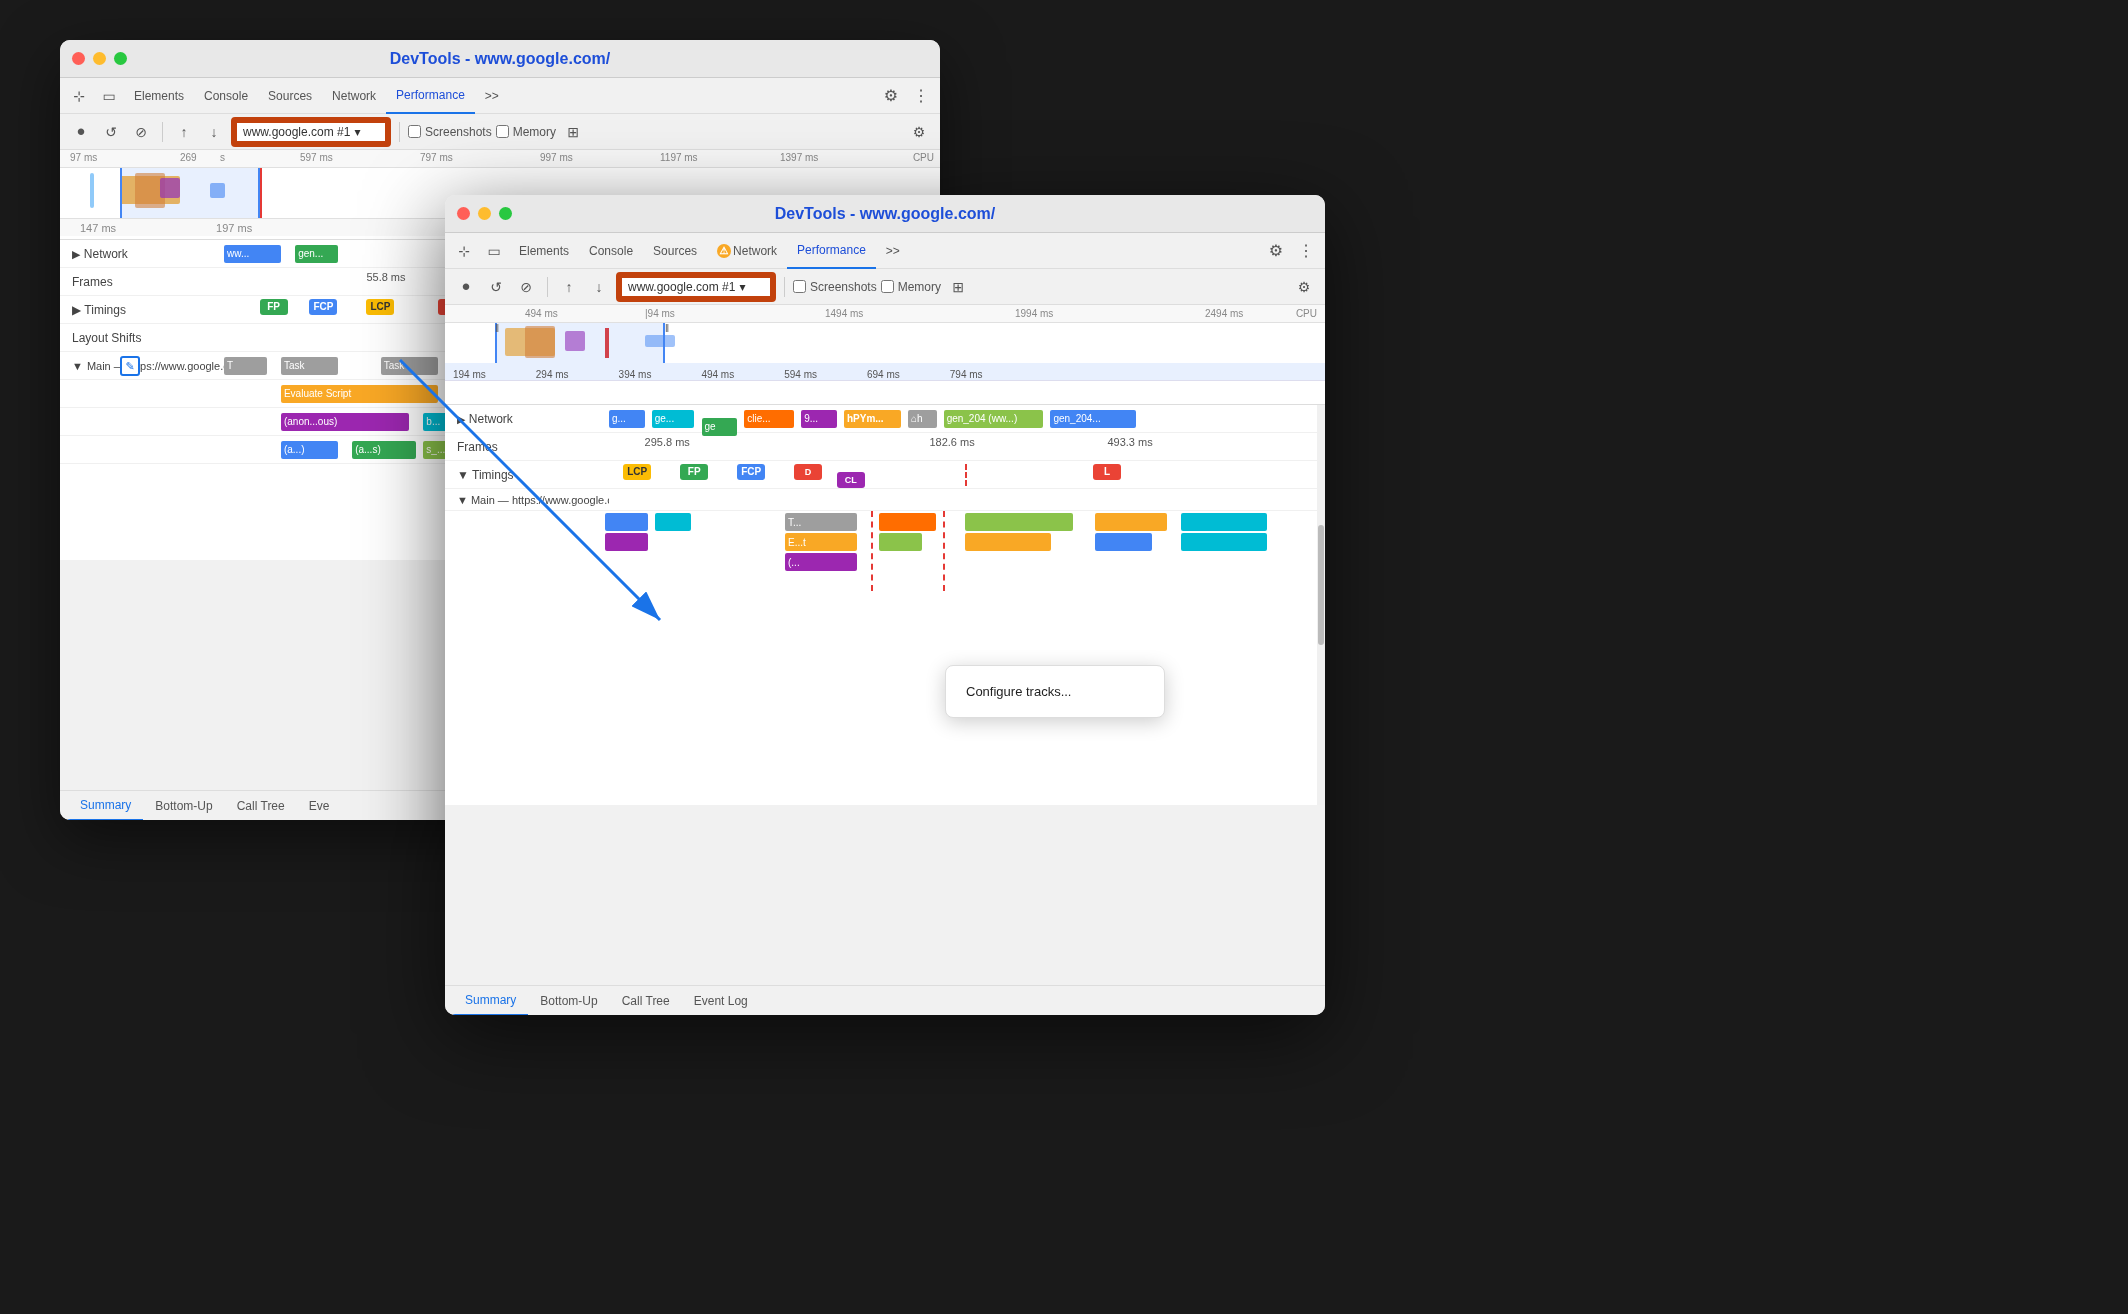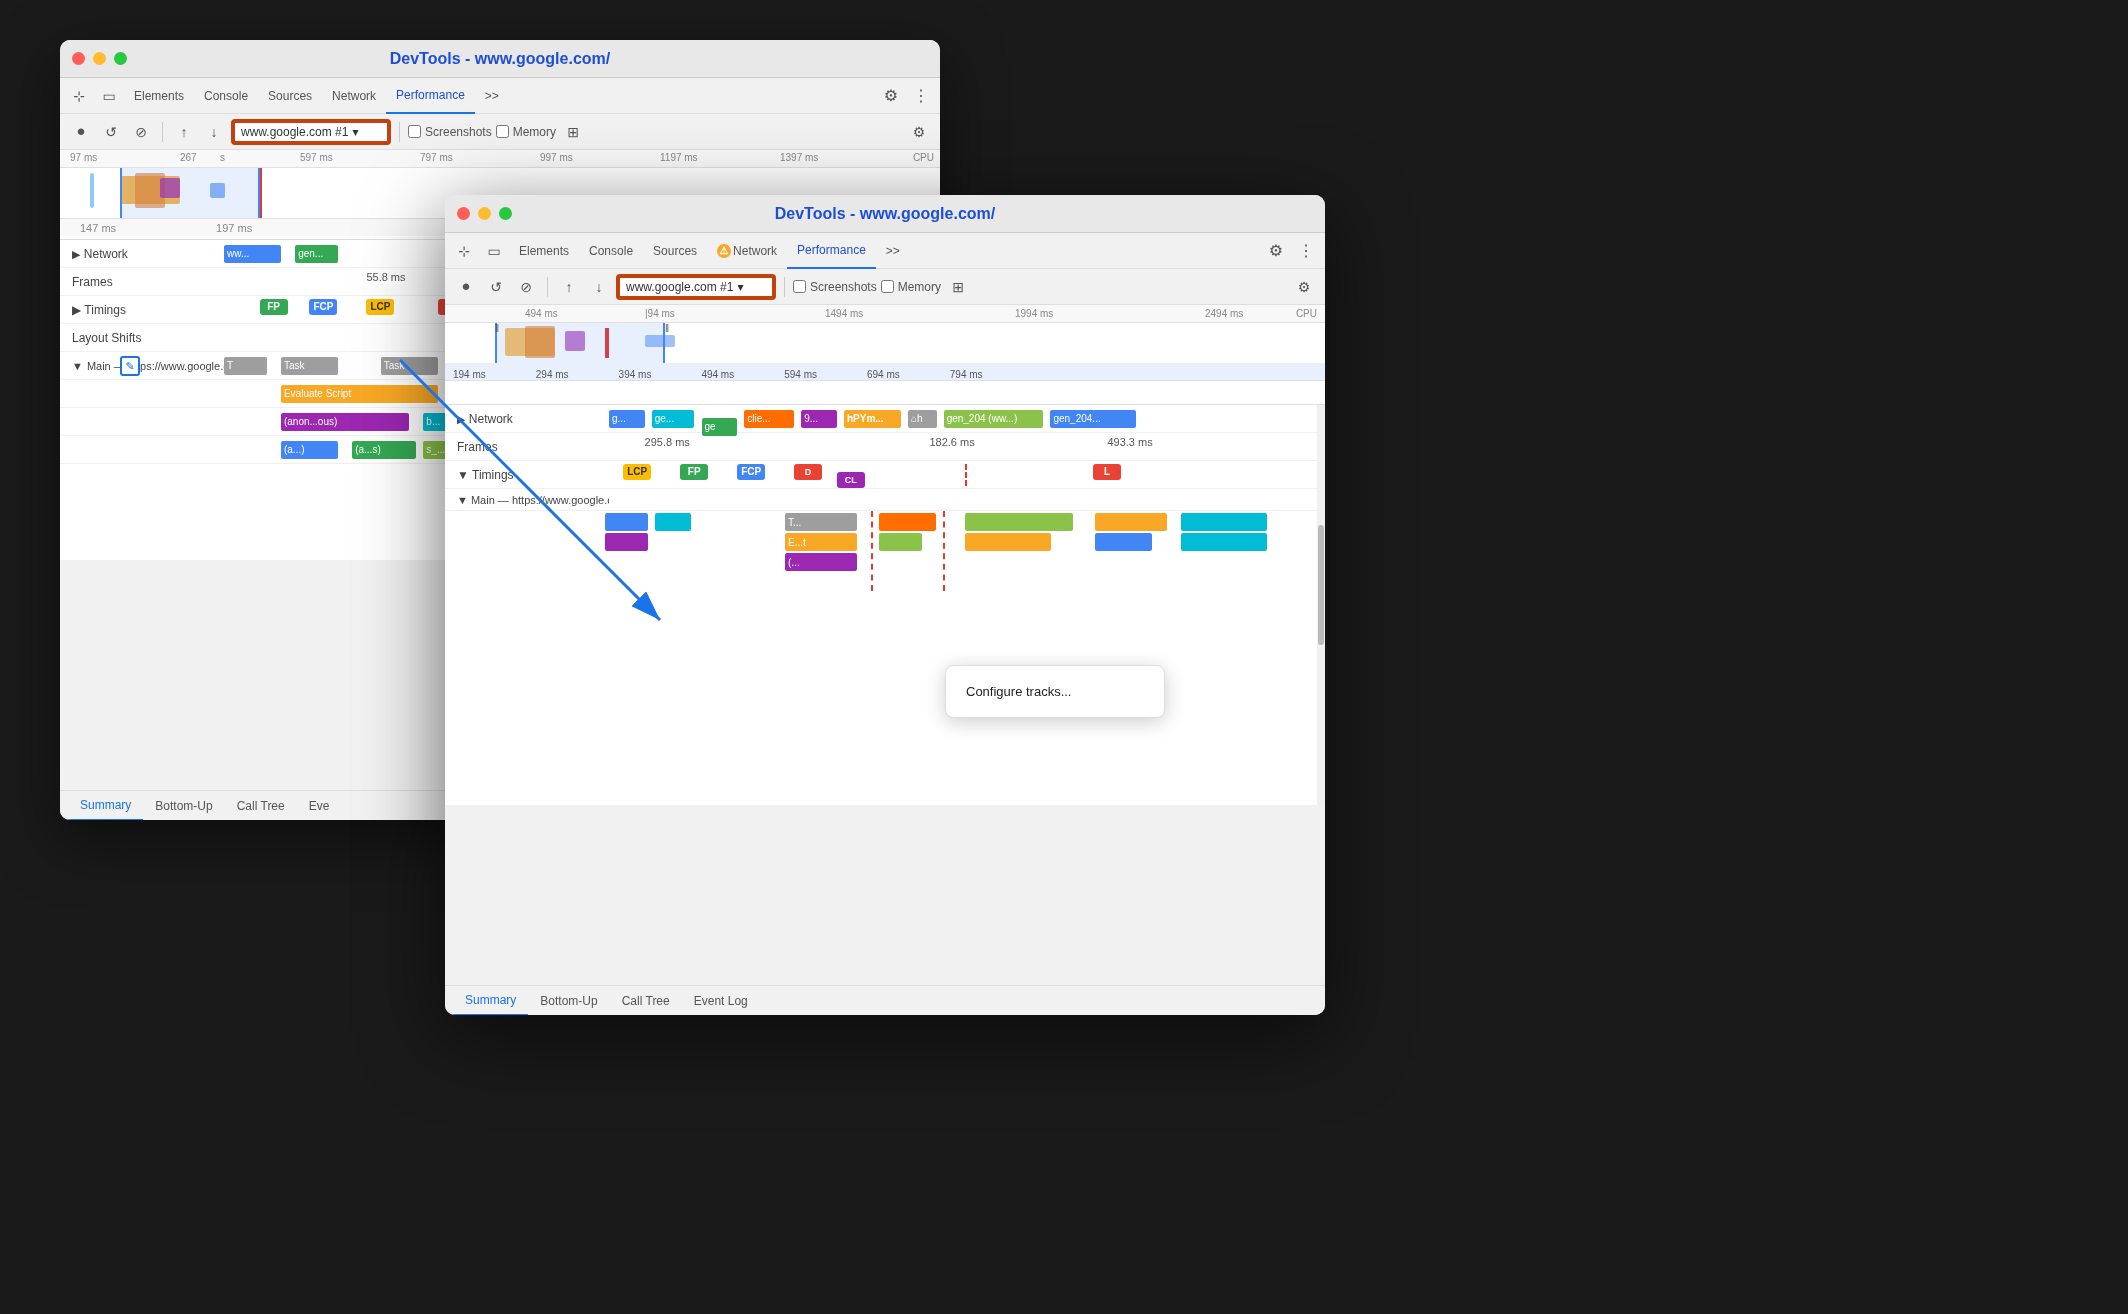--- a/index.html
+++ b/index.html
@@ -103,21 +103,21 @@
       gap: 4px;
     }
     .toolbar-btn {
       width: 26px; height: 26px;
       display: flex; align-items: center; justify-content: center;
       cursor: pointer; color: #555; font-size: 14px; border-radius: 4px;
     }
     .toolbar-separator { width: 1px; height: 20px; background: #ccc; margin: 0 4px; }
     .url-selector {
       background: #fff;
-      border: 4px solid #c2410c;
+      border: 6px solid #c2410c;
       border-radius: 4px;
       padding: 2px 6px;
       font-size: 12px;
       color: #333;
       display: flex;
       align-items: center;
       gap: 4px;
       cursor: pointer;
       min-width: 160px;
     }
@@ -391,21 +391,21 @@
     </label>
     <div class="toolbar-btn">⊞</div>
     <div class="toolbar-spacer"></div>
     <div class="toolbar-btn">⚙</div>
   </div>
 
   <div class="timeline-area" style="height:90px; position:relative;">
 
     <div style="height:18px;background:#f8f8f8;border-bottom:1px solid #e0e0e0;position:relative;font-size:10px;color:#888;">
       <span style="position:absolute;left:10px;top:2px;">97 ms</span>
-      <span style="position:absolute;left:120px;top:2px;">267</span>
+      <span style="position:absolute;left:120px;top:2px;">269</span>
       <span style="position:absolute;left:160px;top:2px;">s</span>
       <span style="position:absolute;left:240px;top:2px;">597 ms</span>
       <span style="position:absolute;left:360px;top:2px;">797 ms</span>
       <span style="position:absolute;left:480px;top:2px;">997 ms</span>
       <span style="position:absolute;left:600px;top:2px;">1197 ms</span>
       <span style="position:absolute;left:720px;top:2px;">1397 ms</span>
       <span style="position:absolute;right:6px;top:2px;">CPU</span>
     </div>
 
     <div style="height:50px;background:#fff;position:relative;">

